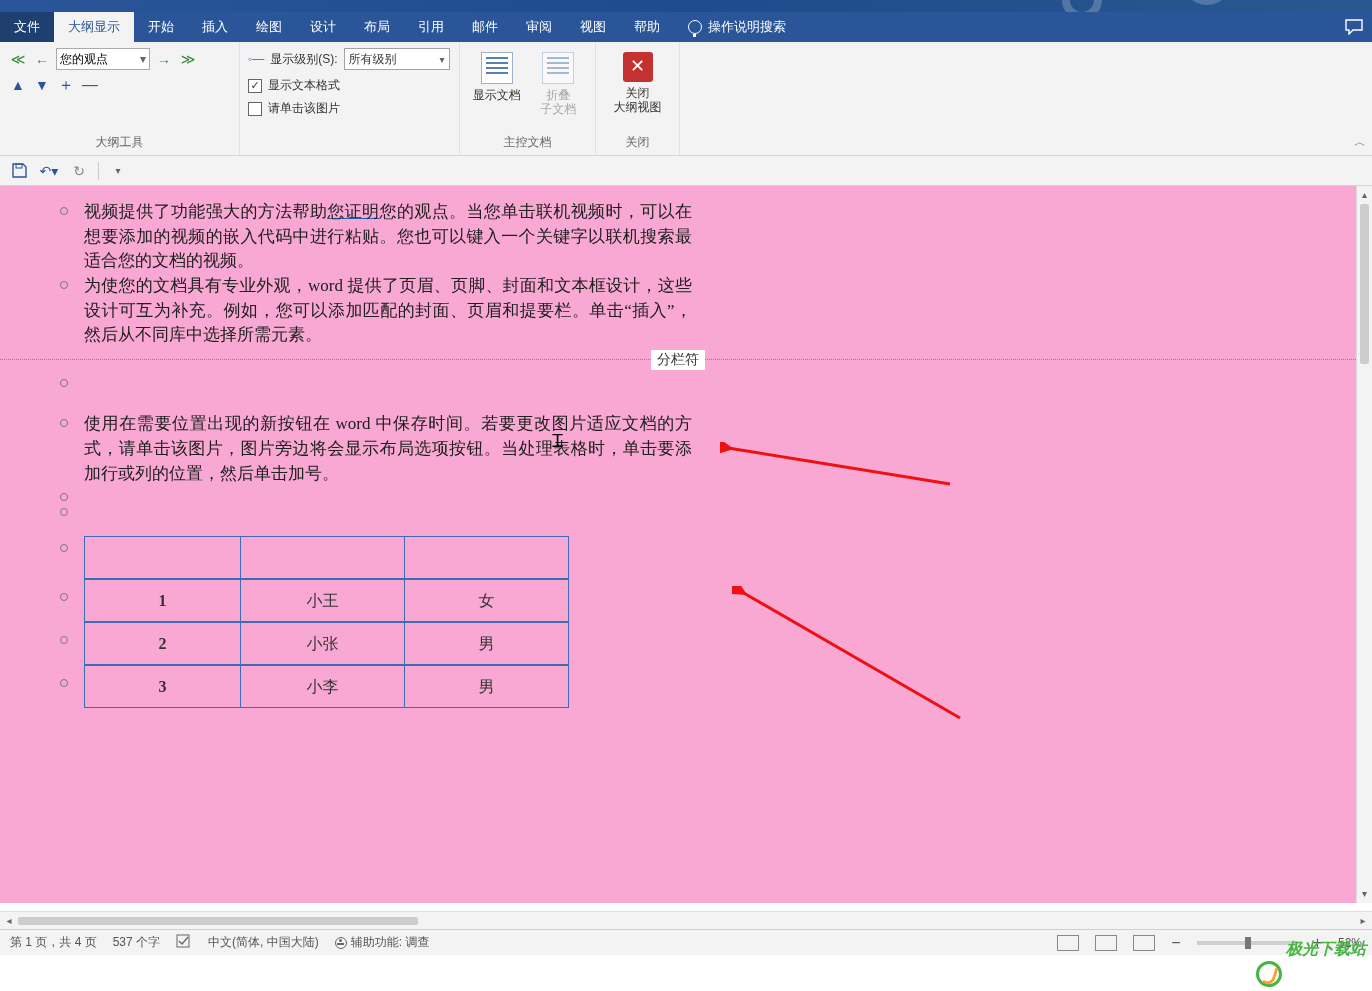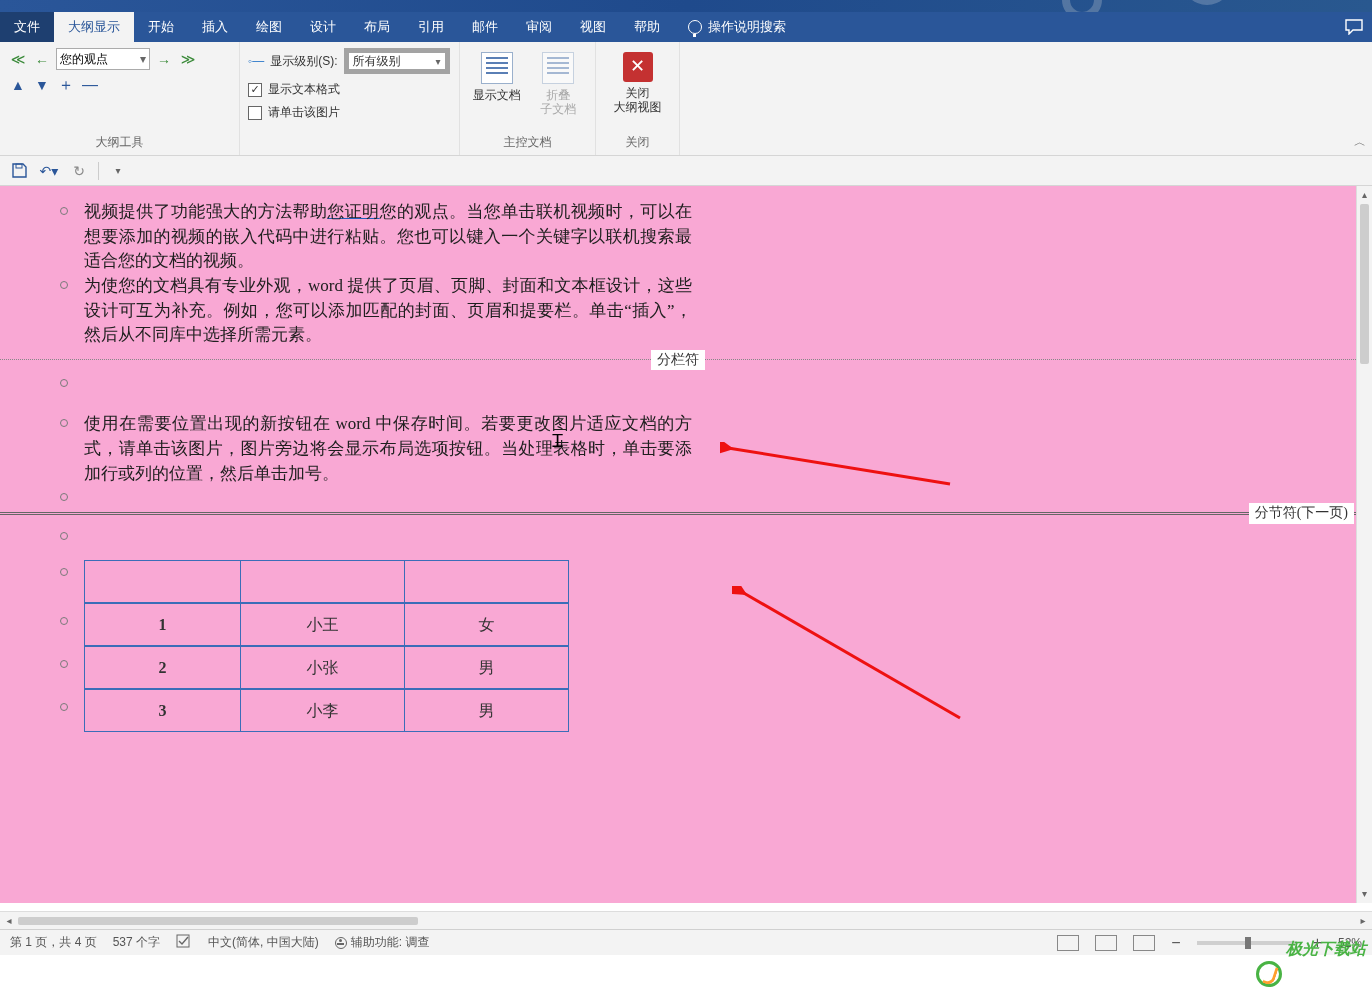--- a/index.html
+++ b/index.html
@@ -19,21 +19,21 @@
 .group { border-right:1px solid #e1e1e1; padding:4px 8px 2px 8px; display:flex; flex-direction:column; justify-content:space-between; height:100%; }
 .group .glabel { text-align:center; color:#666; font-size:12px; padding:2px 0; }
 .g-outline { width:240px; }
 .arrows-row { display:flex; align-items:center; gap:4px; padding:2px 0; }
 .arr { width:20px; height:22px; display:flex; align-items:center; justify-content:center; color:#3a8a39; font-size:14px; }
 .arr.blue { color:#2a5699; }
 .level-sel { width:94px; height:22px; border:1px solid #ababab; background:#fff; font-size:12px; padding:0 3px; display:flex; align-items:center; justify-content:space-between; }
 .pm { width:20px; color:#2a5699; font-size:16px; text-align:center; }
 .g-show { width:220px; padding-top:4px; }
 .show-row { display:flex; align-items:center; gap:6px; font-size:12px; color:#333; padding:2px 0 4px 0; }
-.show-row .sel { width:106px; height:22px; border:5px solid #a3a3a3; background:#fff; display:flex; align-items:center; justify-content:space-between; padding:8px 4px; }
+.show-row .sel { width:106px; height:22px; border:1px solid #a3a3a3; background:#fff; display:flex; align-items:center; justify-content:space-between; padding:8px 4px; }
 .chkrow { display:flex; align-items:center; gap:6px; font-size:12px; color:#333; padding:3px 0; }
 .chkrow .chk { width:14px; height:14px; border:1px solid #666; background:#fff; display:flex; align-items:center; justify-content:center; font-size:11px; color:#333; }
 .g-master { width:136px; }
 .big-btns { display:flex; gap:4px; flex:1; }
 .big-btn { width:60px; display:flex; flex-direction:column; align-items:center; gap:4px; font-size:12px; color:#333; padding-top:6px; line-height:1.2; text-align:center; }
 .big-btn.disabled { color:#a8a8a8; }
 .ico-doc { width:32px; height:32px; background:#fff; border:1px solid #9ab0cc; position:relative; }
 .ico-doc:before { content:""; position:absolute; top:4px; left:4px; right:4px; height:2px; background:#5a7fb5; box-shadow:0 5px 0 #5a7fb5,0 10px 0 #5a7fb5,0 15px 0 #5a7fb5; }
 .ico-close { width:30px; height:30px; background:#c43131; color:#fff; display:flex; align-items:center; justify-content:center; font-size:18px; border-radius:3px; }
 .ribbon-expand { position:absolute; right:6px; bottom:4px; color:#666; font-size:12px; }
@@ -220,25 +220,20 @@
   <div style="height:16px"></div>
   <div class="para-row">
       <div class="bullet"></div>
       <div class="para-text">使用在需要位置出现的新按钮在 word 中保存时间。若要更改图片适应文档的方式，请单击该图片，图片旁边将会显示布局选项按钮。当处理表格时，单击要添加行或列的位置，然后单击加号。</div>
     </div>
   <div class="para-row">
       <div class="bullet"></div>
       <div class="para-text" style="height:6px"></div>
     </div>
 
-  <div class="break-line section">
-      <div class="dots"></div>
-      <div class="lab">分节符(下一页)</div>
-      <div class="dots" style="flex:0 0 2px"></div>
-    </div>
 
   <div class="para-row">
       <div class="bullet"></div>
       <div class="para-text">&nbsp;</div>
     </div>
 
   <div class="para-row" style="align-items:flex-start">
     <div class="bullet" style="margin-top:18px"></div>
     <div>
       <div class="table-wrap" style="margin-left:0">

